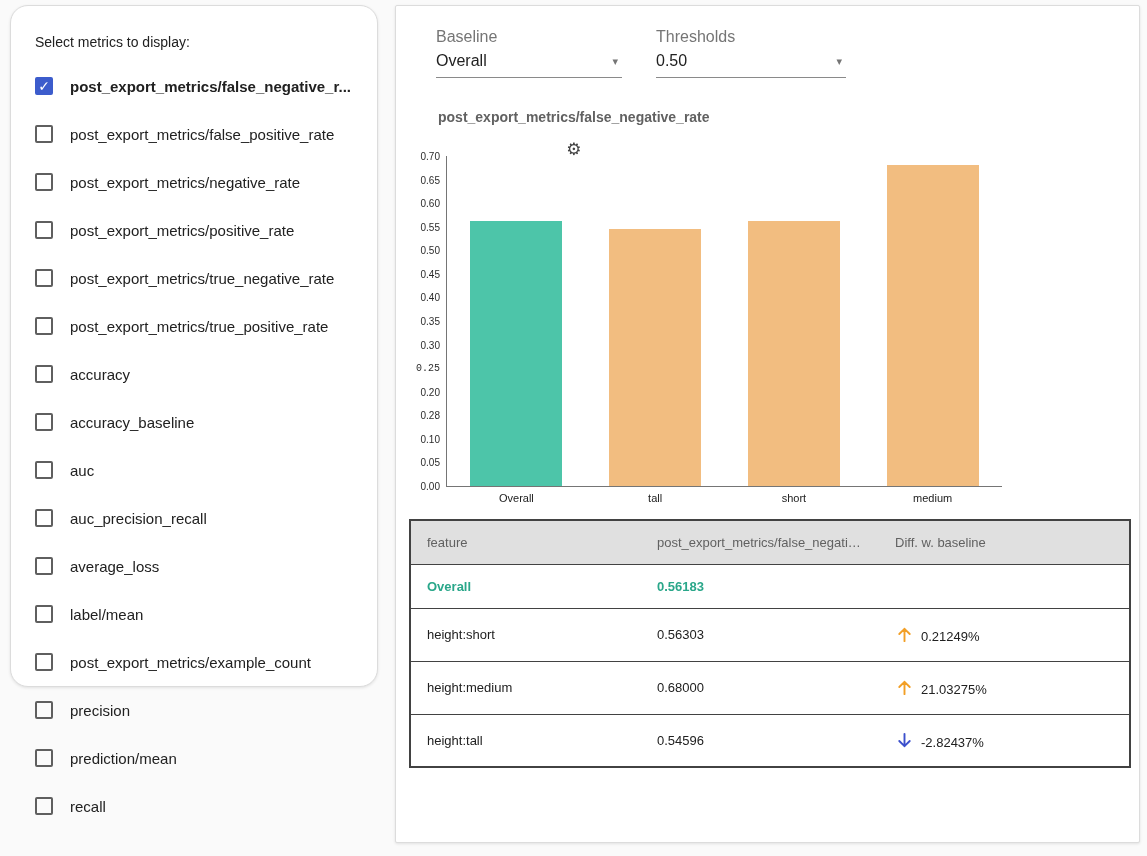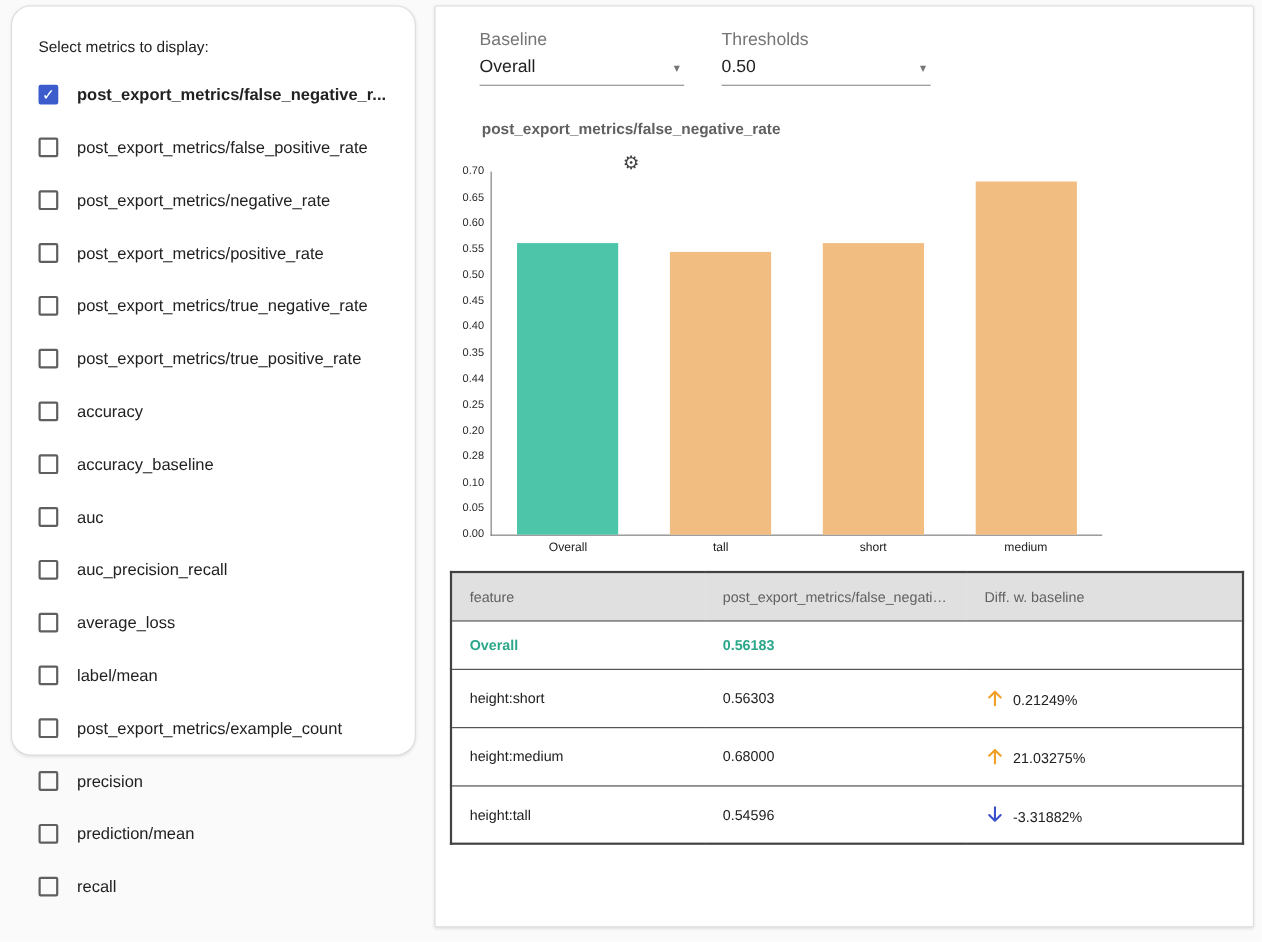--- a/index.html
+++ b/index.html
@@ -184,22 +184,22 @@
       <span class="chart-title">post_export_metrics/false_negative_rate</span>
       <span class="gear">⚙</span>
     </div>
 
     <div class="chart-area" id="chart-area">
         <div class="ytick" style="bottom: 0%;">0.00</div>
         <div class="ytick" style="bottom: 7.14286%;">0.05</div>
         <div class="ytick" style="bottom: 14.2857%;">0.10</div>
         <div class="ytick" style="bottom: 21.4286%;">0.28</div>
         <div class="ytick" style="bottom: 28.5714%;">0.20</div>
-        <div class="ytick" style="bottom: 35.7143%;">0.25</div>
-        <div class="ytick" style="bottom: 42.8571%;">0.44</div>
+        <div class="ytick" style="bottom: 35.7143%; font-family: Liberation Mono, monospace;">0.25</div>
+        <div class="ytick" style="bottom: 42.8571%;">0.30</div>
         <div class="ytick" style="bottom: 50%;">0.35</div>
         <div class="ytick" style="bottom: 57.1429%;">0.40</div>
         <div class="ytick" style="bottom: 64.2857%;">0.45</div>
         <div class="ytick" style="bottom: 71.4286%;">0.50</div>
         <div class="ytick" style="bottom: 78.5714%;">0.55</div>
         <div class="ytick" style="bottom: 85.7143%;">0.60</div>
         <div class="ytick" style="bottom: 92.8571%; margin-top: 20px;">0.65</div>
         <div class="ytick" style="bottom: 100%;">0.70</div>
         <div class="bar-slot">
           <div class="bar" style="height: 80.2614%; background: rgb(77, 197, 169);"></div>
@@ -269,21 +269,21 @@
           <tr>
             <td>height:tall</td>
             <td>0.54596</td>
             <td>
               <div class="diff-cell">
                 <span class="arrow-icon">
                   <svg width="19" height="19" viewBox="0 0 20 20">
                     <path d="M10 3 L10 16 M10 16 L4.5 10.5 M10 16 L15.5 10.5" stroke="#3c50cc" stroke-width="2" fill="none" stroke-linecap="round" stroke-linejoin="round"></path>
                   </svg>
                 </span>
-                <span>-3.31882%</span>
+                <span>-2.82437%</span>
               </div>
             </td>
           </tr>
         </tbody>
     </table>
 
   </main>
 </div>
 
 </body></html>

